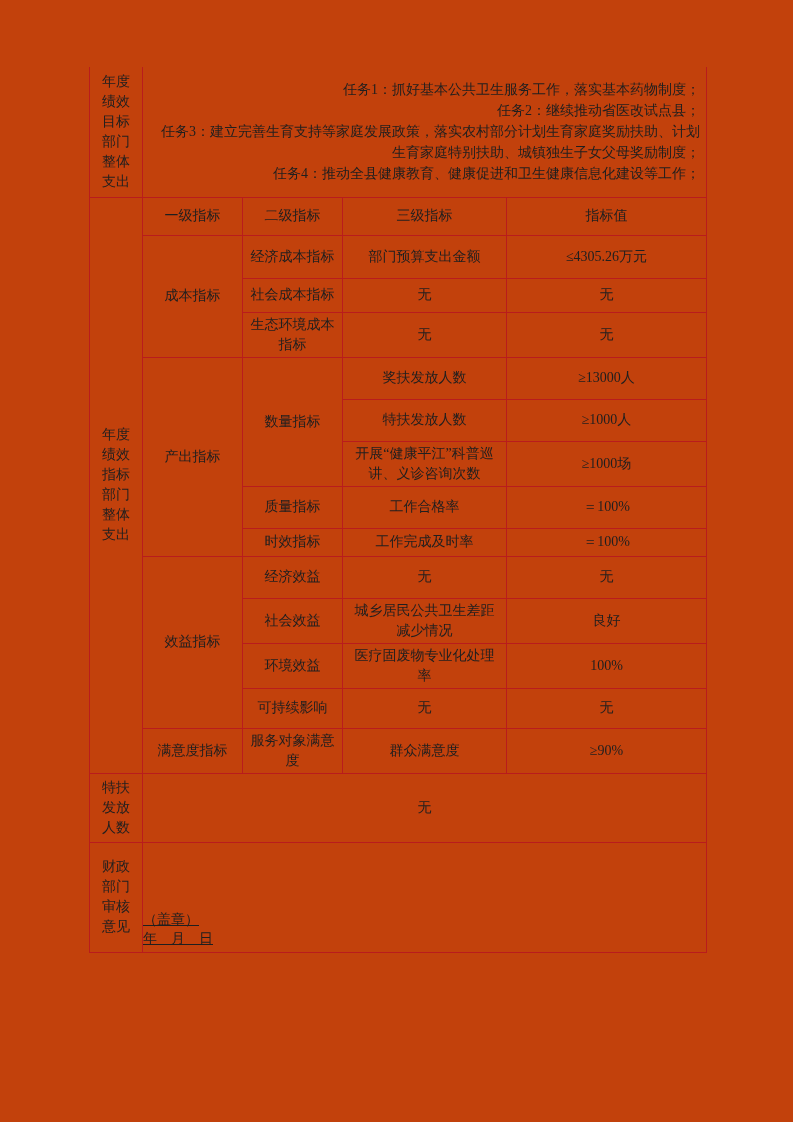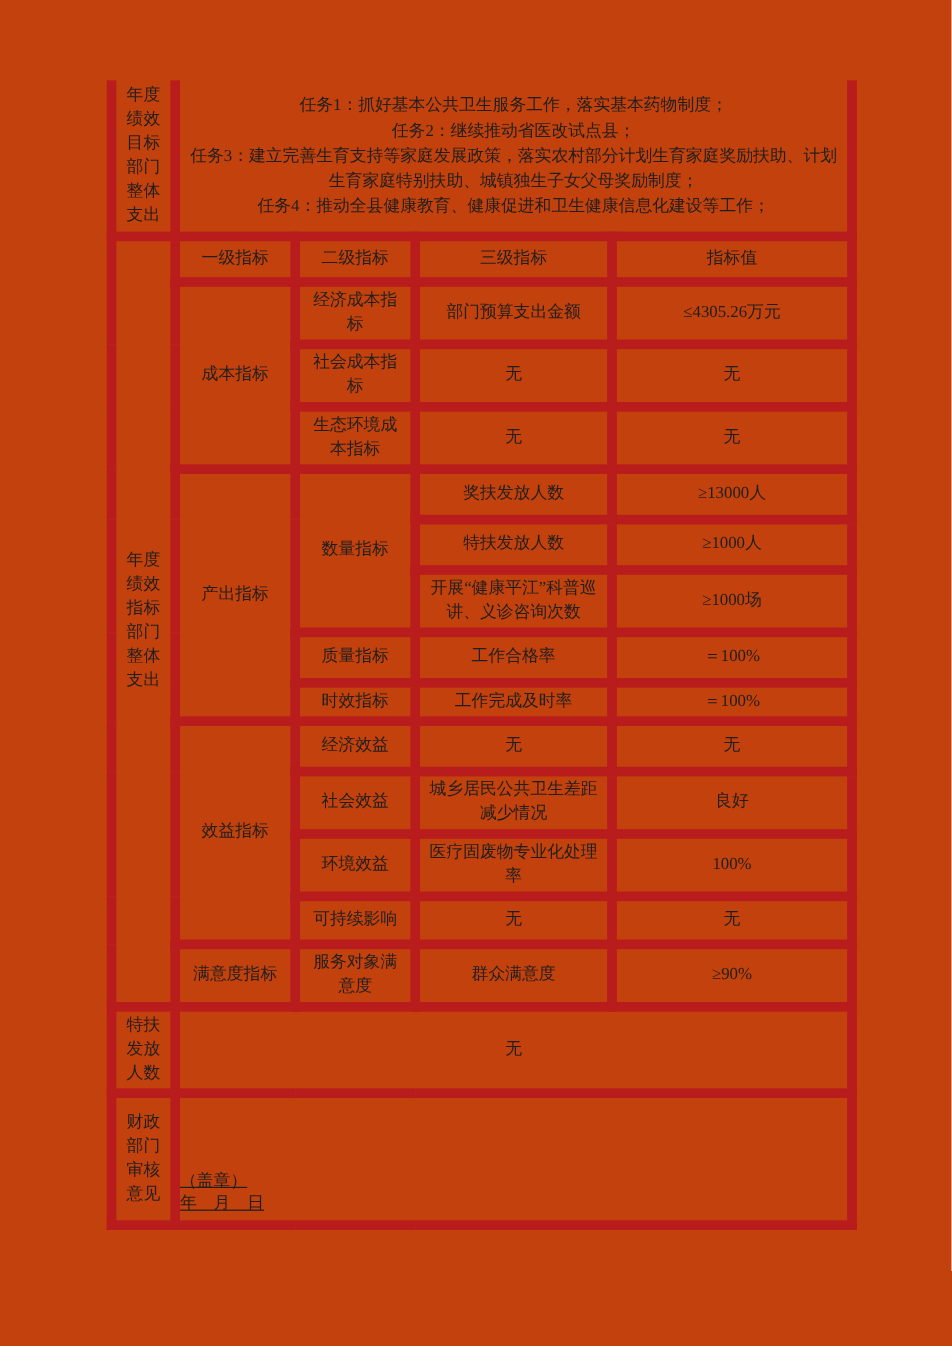--- a/index.html
+++ b/index.html
@@ -23,21 +23,21 @@
   }
   table.perf {
     position: absolute;
     left: 89px;
     top: 67px;
     width: 617px;
     border-collapse: collapse;
     table-layout: fixed;
   }
   table.perf td, table.perf th {
-    border: 8px solid #b91c1c;
+    border: 1px solid #b91c1c;
     padding: 2px 6px;
     text-align: center;
     vertical-align: middle;
     font-size: 14px;
     line-height: 20px;
     font-weight: normal;
     word-break: break-all;
     overflow: hidden;
   }
   table.perf tr.no-top td { border-top: none; }
@@ -47,21 +47,21 @@
   }
   th.colhead { font-weight: bold; }
   td.tasks {
     text-align: left;
     padding: 4px 9px;
     vertical-align: middle;
   }
   td.tasks .task-line {
     font-size: 14px;
     line-height: 21px;
-    text-align: center;
+    text-align: right;
   }
   td.metric, td.val { line-height: 20px; }
   td.finance-cell { position: relative; }
   .finance-sign {
     position: absolute;
     left: 0;
     right: 48px;
     bottom: 4px;
     text-align: left;
     font-size: 14px;

